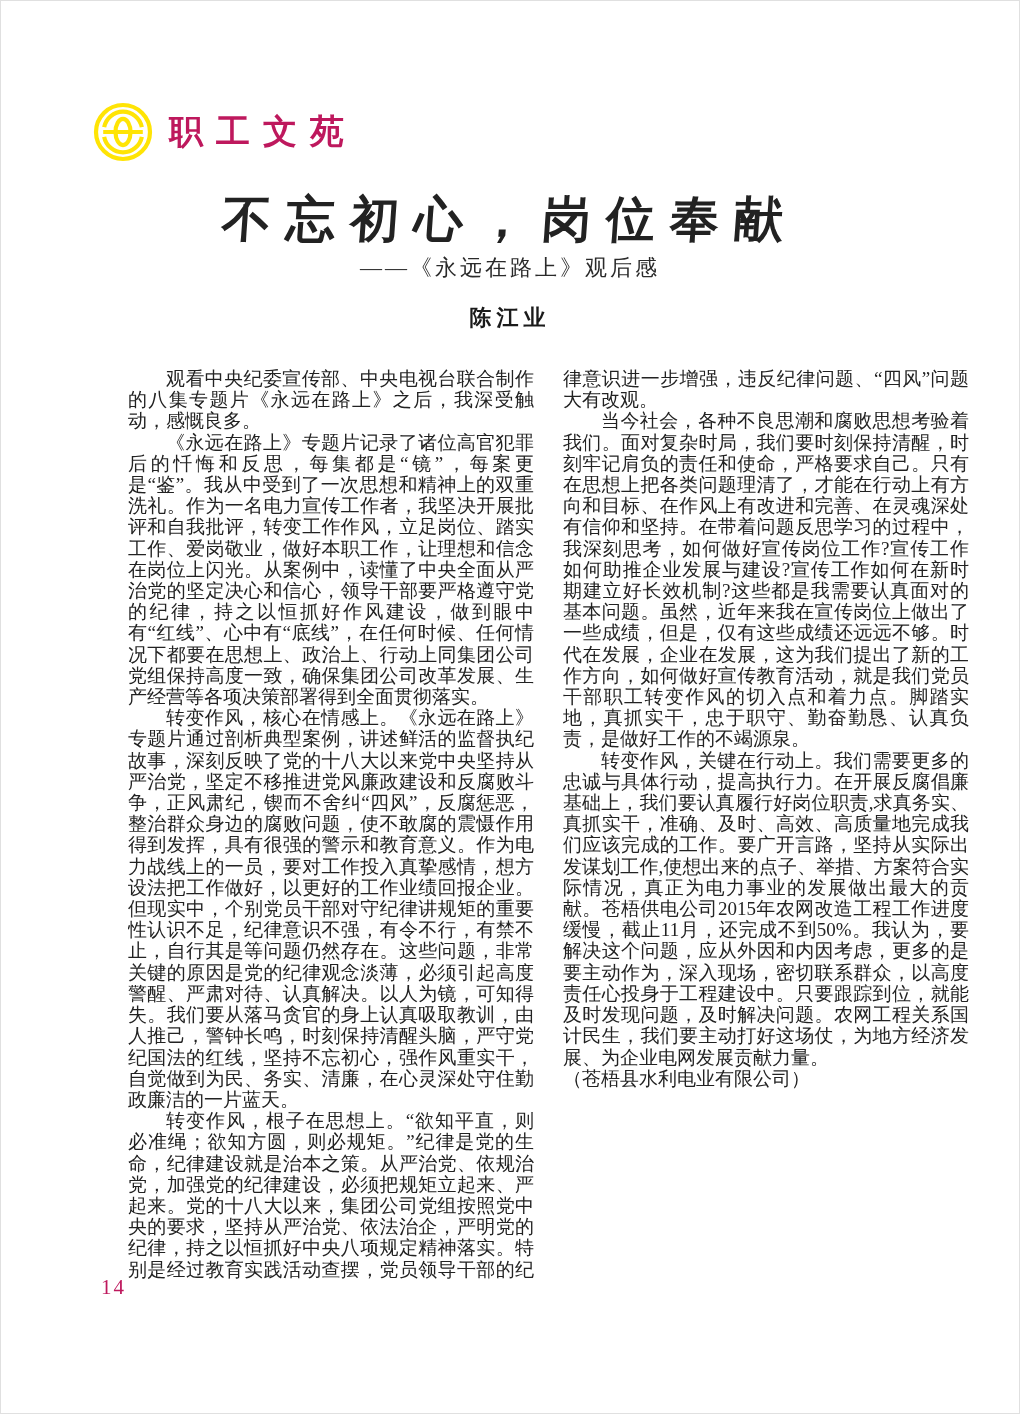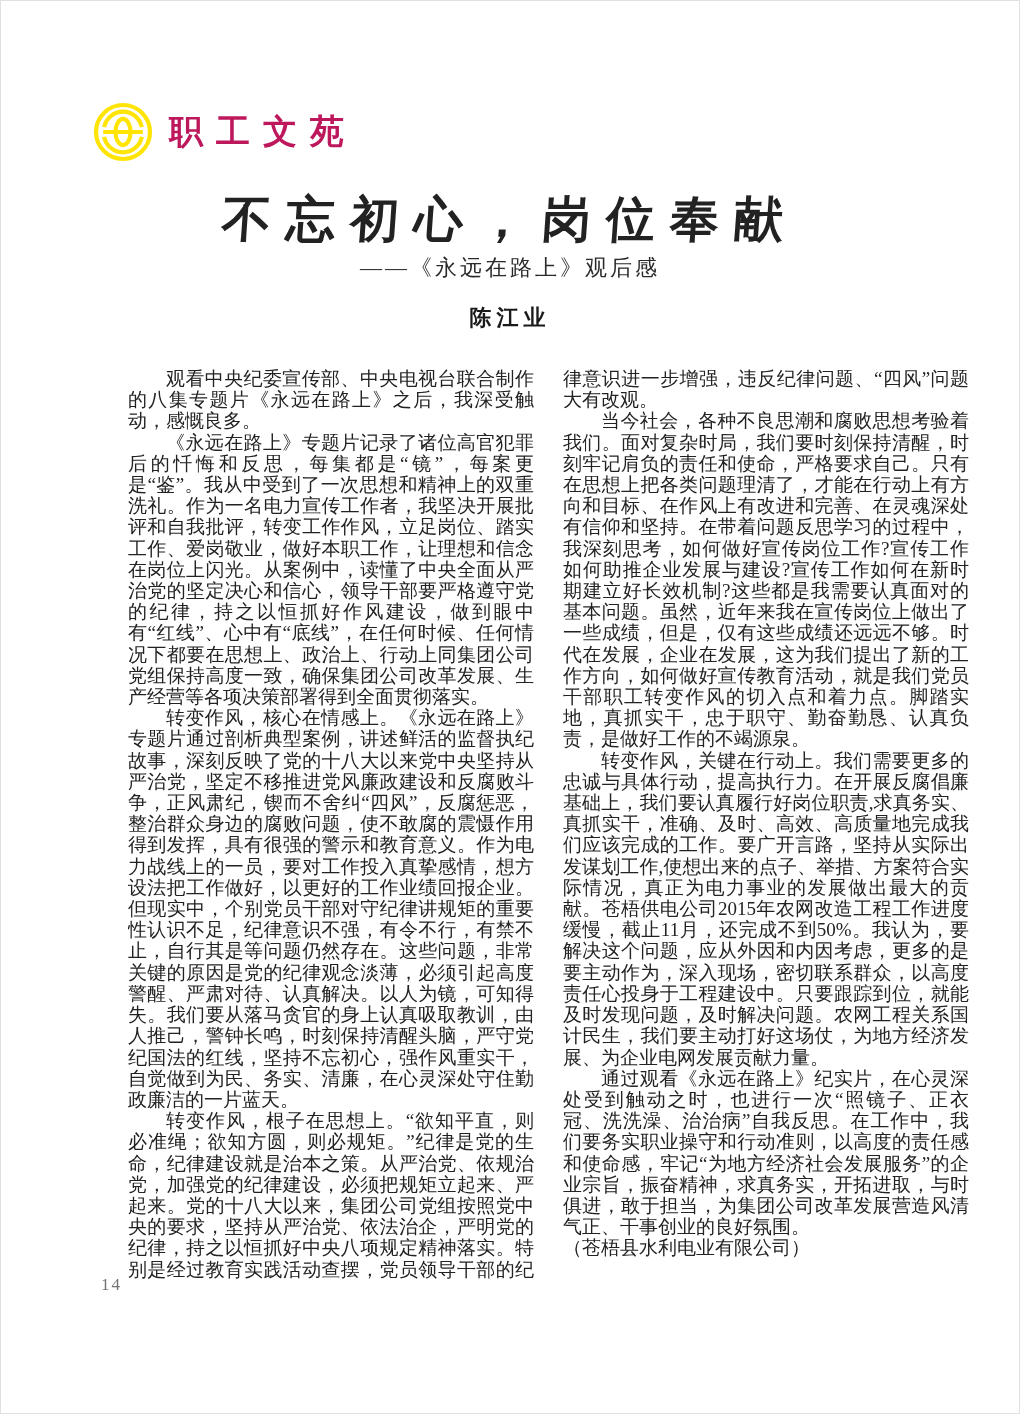--- a/index.html
+++ b/index.html
@@ -89,23 +89,23 @@
     text-indent: 0;
     text-align: left;
     padding-right: 8px;
   }
 
   
   .page-number {
     position: absolute;
     top: 1274px;
     left: 100px;
-    font-size: 17px;
+    font-size: 21px;
     letter-spacing: 2px;
-    color: #737373;
+    color: #be185d;
   }
 </style>
 </head>
 <body>
 
 <div class="header">
   <span>
     <svg class="logo" viewBox="0 0 100 100" aria-hidden="true">
       <g fill="none" stroke="#ffe405" stroke-width="7">
         <circle cx="50" cy="50" r="45"></circle>
@@ -125,17 +125,16 @@
   <div class="article-author">陈江业</div>
 </div>
 
 <div class="body-text">
   <p>观看中央纪委宣传部、中央电视台联合制作的八集专题片《永远在路上》之后，我深受触动，感慨良多。</p>
   <p>《永远在路上》专题片记录了诸位高官犯罪后的忏悔和反思，每集都是“镜”，每案更是“鉴”。我从中受到了一次思想和精神上的双重洗礼。作为一名电力宣传工作者，我坚决开展批评和自我批评，转变工作作风，立足岗位、踏实工作、爱岗敬业，做好本职工作，让理想和信念在岗位上闪光。从案例中，读懂了中央全面从严治党的坚定决心和信心，领导干部要严格遵守党的纪律，持之以恒抓好作风建设，做到眼中有“红线”、心中有“底线”，在任何时候、任何情况下都要在思想上、政治上、行动上同集团公司党组保持高度一致，确保集团公司改革发展、生产经营等各项决策部署得到全面贯彻落实。</p>
   <p>转变作风，核心在情感上。《永远在路上》专题片通过剖析典型案例，讲述鲜活的监督执纪故事，深刻反映了党的十八大以来党中央坚持从严治党，坚定不移推进党风廉政建设和反腐败斗争，正风肃纪，锲而不舍纠“四风”，反腐惩恶，整治群众身边的腐败问题，使不敢腐的震慑作用得到发挥，具有很强的警示和教育意义。作为电力战线上的一员，要对工作投入真挚感情，想方设法把工作做好，以更好的工作业绩回报企业。但现实中，个别党员干部对守纪律讲规矩的重要性认识不足，纪律意识不强，有令不行，有禁不止，自行其是等问题仍然存在。这些问题，非常关键的原因是党的纪律观念淡薄，必须引起高度警醒、严肃对待、认真解决。以人为镜，可知得失。我们要从落马贪官的身上认真吸取教训，由人推己，警钟长鸣，时刻保持清醒头脑，严守党纪国法的红线，坚持不忘初心，强作风重实干，自觉做到为民、务实、清廉，在心灵深处守住勤政廉洁的一片蓝天。</p>
   <p>转变作风，根子在思想上。“欲知平直，则必准绳；欲知方圆，则必规矩。”纪律是党的生命，纪律建设就是治本之策。从严治党、依规治党，加强党的纪律建设，必须把规矩立起来、严起来。党的十八大以来，集团公司党组按照党中央的要求，坚持从严治党、依法治企，严明党的纪律，持之以恒抓好中央八项规定精神落实。特别是经过教育实践活动查摆，党员领导干部的纪律意识进一步增强，违反纪律问题、“四风”问题大有改观。</p>
   <p>当今社会，各种不良思潮和腐败思想考验着我们。面对复杂时局，我们要时刻保持清醒，时刻牢记肩负的责任和使命，严格要求自己。只有在思想上把各类问题理清了，才能在行动上有方向和目标、在作风上有改进和完善、在灵魂深处有信仰和坚持。在带着问题反思学习的过程中，我深刻思考，如何做好宣传岗位工作?宣传工作如何助推企业发展与建设?宣传工作如何在新时期建立好长效机制?这些都是我需要认真面对的基本问题。虽然，近年来我在宣传岗位上做出了一些成绩，但是，仅有这些成绩还远远不够。时代在发展，企业在发展，这为我们提出了新的工作方向，如何做好宣传教育活动，就是我们党员干部职工转变作风的切入点和着力点。脚踏实地，真抓实干，忠于职守、勤奋勤恳、认真负责，是做好工作的不竭源泉。</p>
   <p>转变作风，关键在行动上。我们需要更多的忠诚与具体行动，提高执行力。在开展反腐倡廉基础上，我们要认真履行好岗位职责,求真务实、真抓实干，准确、及时、高效、高质量地完成我们应该完成的工作。要广开言路，坚持从实际出发谋划工作,使想出来的点子、举措、方案符合实际情况，真正为电力事业的发展做出最大的贡献。苍梧供电公司2015年农网改造工程工作进度缓慢，截止11月，还完成不到50%。我认为，要解决这个问题，应从外因和内因考虑，更多的是要主动作为，深入现场，密切联系群众，以高度责任心投身于工程建设中。只要跟踪到位，就能及时发现问题，及时解决问题。农网工程关系国计民生，我们要主动打好这场仗，为地方经济发展、为企业电网发展贡献力量。</p>
-  <p>通过观看《永远在路上》纪实片，在心灵深处受到触动之时，也进行一次“照镜子、正衣冠、洗洗澡、治治病”自我反思。在工作中，我们要务实职业操守和行动准则，以高度的责任感和使命感，牢记“为地方经济社会发展服务”的企业宗旨，振奋精神，求真务实，开拓进取，与时俱进，敢于担当，为集团公司改革发展营造风清气正、干事创业的良好氛围。</p>
   <p class="attribution">（苍梧县水利电业有限公司）</p>
 </div>
 
 <div class="page-number">14</div>
 
 </body></html>

